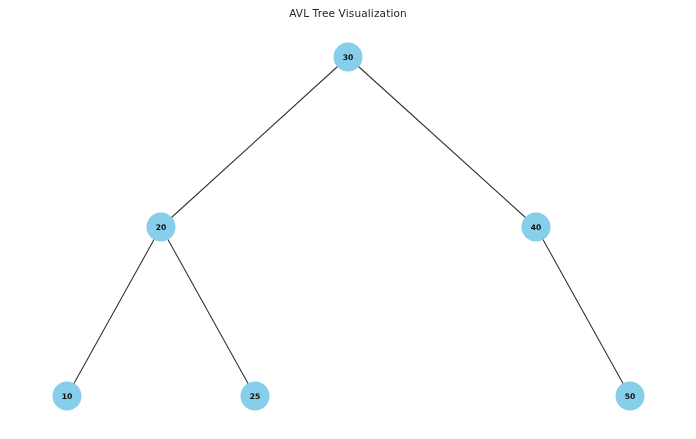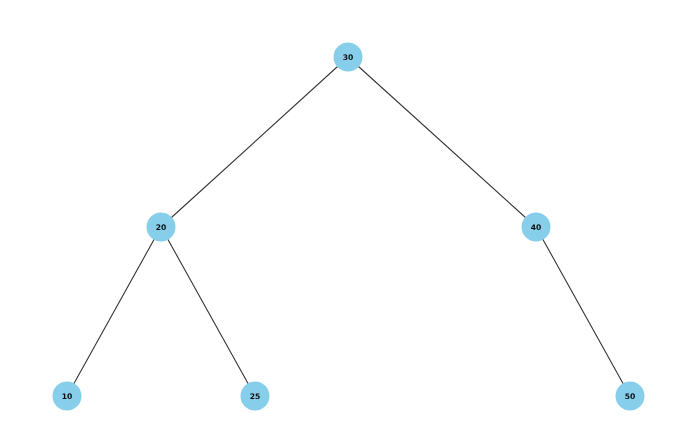--- a/index.html
+++ b/index.html
@@ -57,20 +57,21 @@
     dominant-baseline: central;
     paint-order: stroke;
     user-select: none;
   }
 </style>
 </head>
 <body>
 
 <div id="figure">
 
+  <div id="figure-title">AVL Tree Visualization</div>
 
   <svg id="graph-canvas" viewBox="0 0 696 439" xmlns="http://www.w3.org/2000/svg">
     <g id="edge-layer">
         <line class="tree-edge" x1="348" y1="57" x2="161" y2="227" stroke="#353535" stroke-width="1.1"></line>
         <line class="tree-edge" x1="348" y1="57" x2="536" y2="227" stroke="#353535" stroke-width="1.1"></line>
         <line class="tree-edge" x1="161" y1="227" x2="67" y2="396" stroke="#353535" stroke-width="1.1"></line>
         <line class="tree-edge" x1="161" y1="227" x2="255" y2="396" stroke="#353535" stroke-width="1.1"></line>
         <line class="tree-edge" x1="536" y1="227" x2="630" y2="396" stroke="#353535" stroke-width="1.1"></line>
       </g>
     <g id="node-layer">

